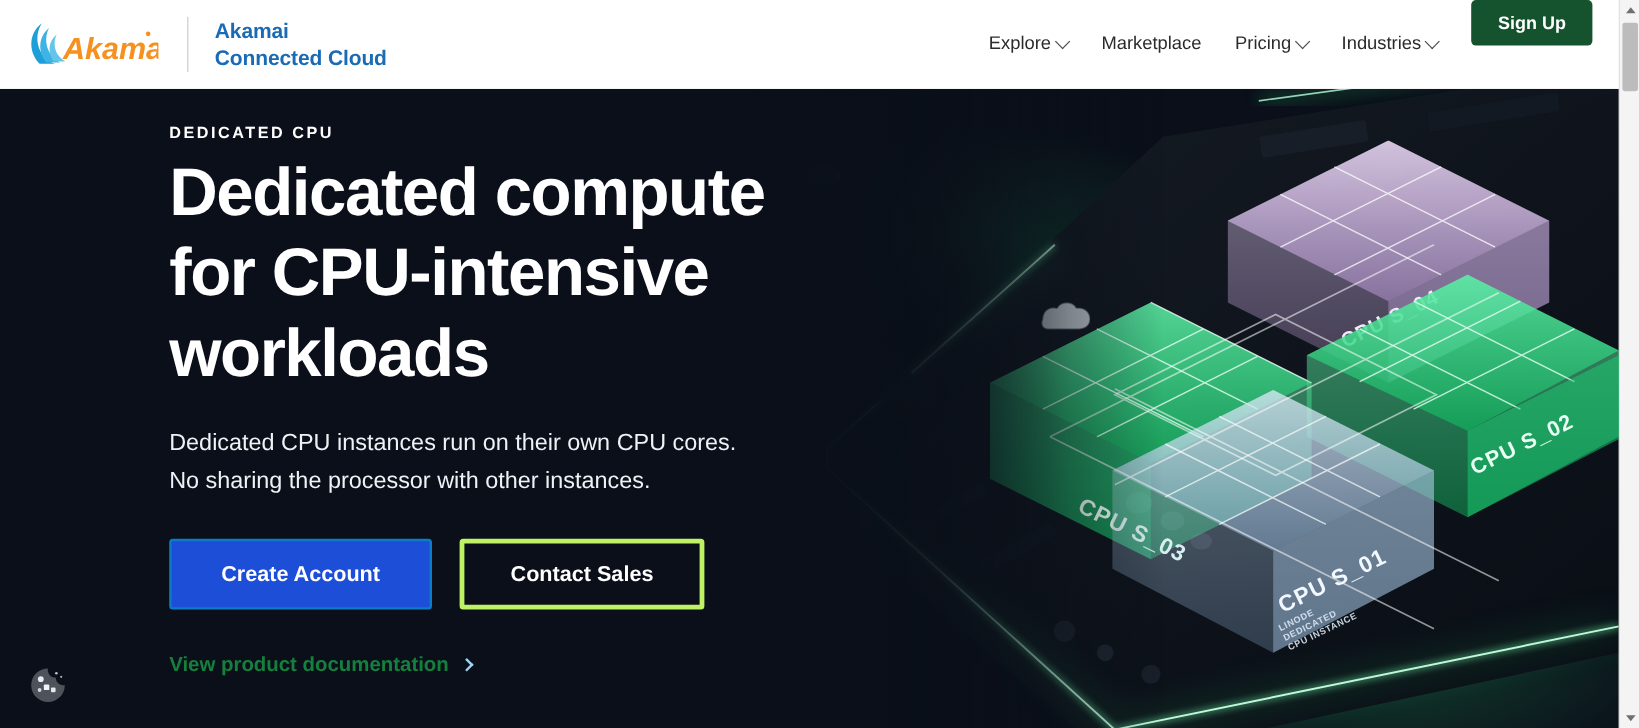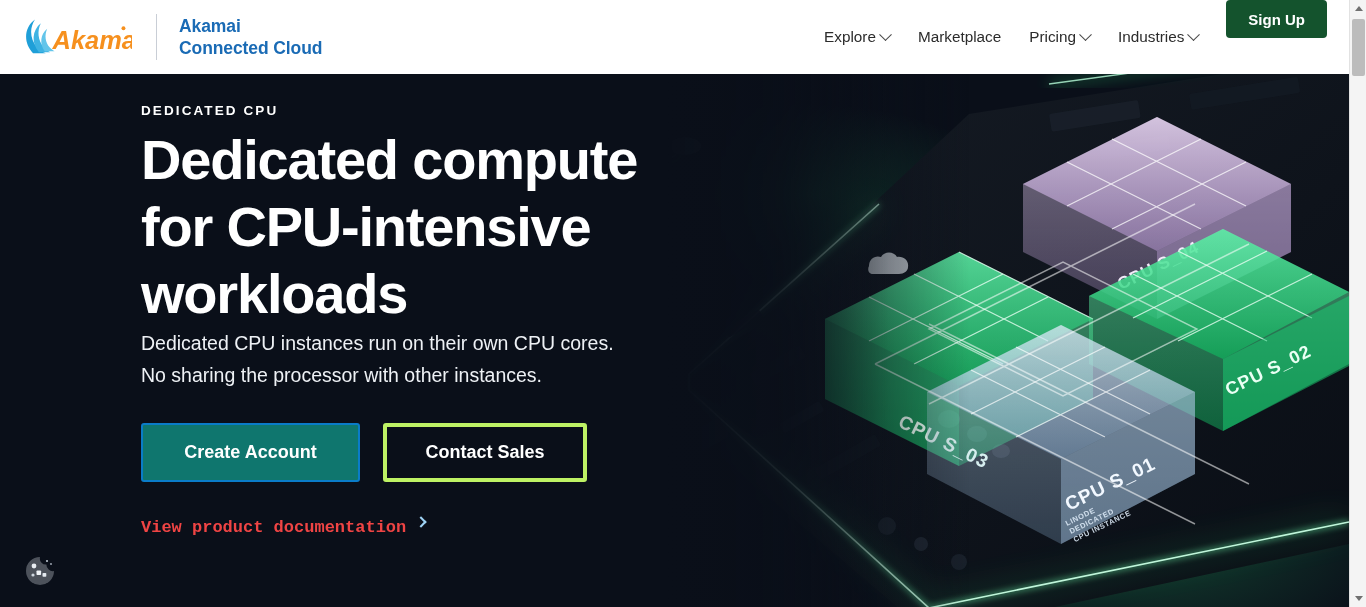--- a/index.html
+++ b/index.html
@@ -161,40 +161,41 @@
     text-transform: uppercase;
     margin-bottom: 8px;
   }
 
   .hero-title {
     color: #ffffff;
     font-size: 56px;
     line-height: 67px;
     font-weight: 700;
     letter-spacing: -1.2px;
+    margin-bottom: 26px;
     white-space: pre-line;
   }
 
   .hero-sub {
     color: #eef1f5;
     font-size: 19.5px;
     line-height: 32px;
     font-weight: 400;
     margin-bottom: 32px;
     white-space: pre-line;
   }
 
   .hero-actions {
     display: flex;
     gap: 23px;
     margin-bottom: 36px;
   }
 
   .btn-primary {
-    background: #0f766e;
+    background: #1d4ed8;
     color: #ffffff;
     border: 2px solid #0a7cc8;
     border-radius: 3px;
     font-size: 18px;
     font-weight: 700;
     padding: 0 28px;
     height: 59px;
     min-width: 219px;
     cursor: pointer;
     font-family: inherit;
@@ -209,28 +210,27 @@
     font-weight: 700;
     padding: 0 28px;
     height: 59px;
     min-width: 204px;
     cursor: pointer;
     font-family: inherit;
   }
 
   .doc-link {
     display: inline-flex;
-    align-items: flex-start;
+    align-items: center;
     gap: 11px;
-    color: #ef4444;
+    color: #15803d;
     font-size: 17px;
     font-weight: 700;
     text-decoration: none;
     cursor: pointer;
-    font-family: Liberation Mono, monospace;
   }
   .doc-chevron {
     display: inline-block;
     width: 8px; height: 8px;
     border-right: 2px solid #9fd3f5;
     border-top: 2px solid #9fd3f5;
     transform: rotate(45deg);
   }
 
   

